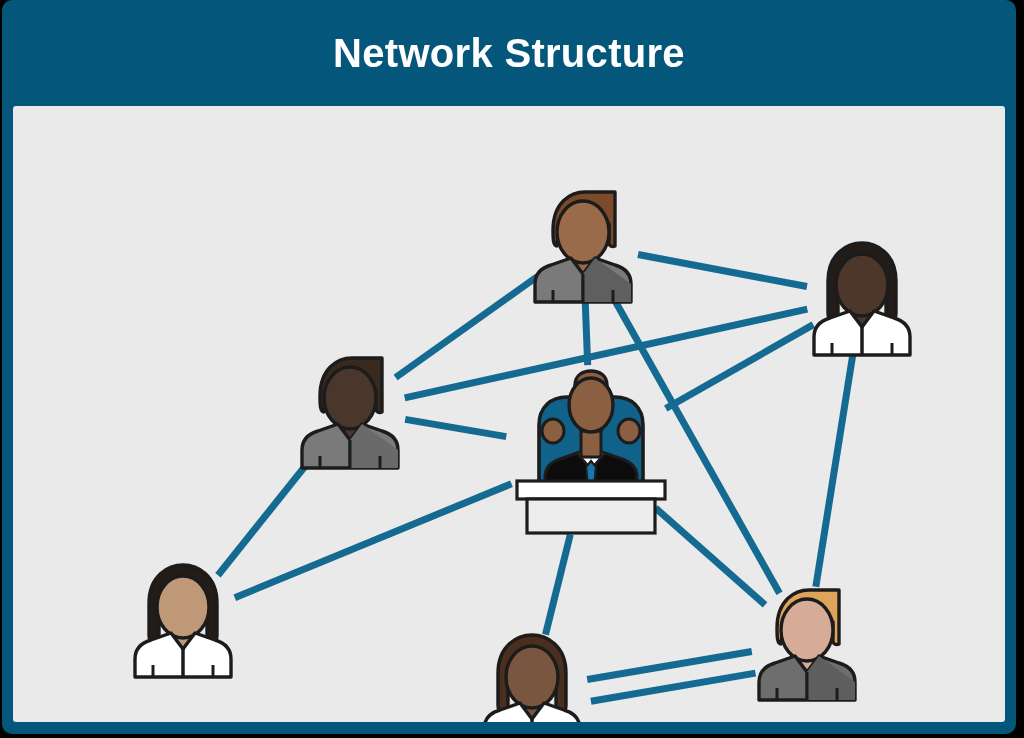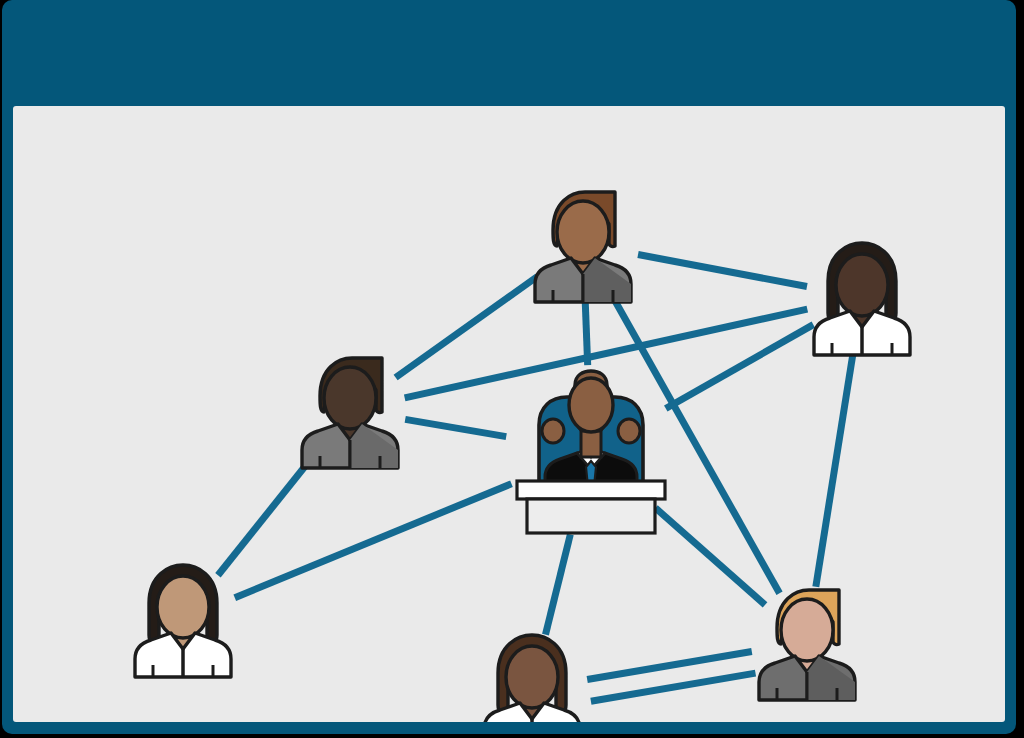--- a/index.html
+++ b/index.html
@@ -13,20 +13,23 @@
           border-radius:3px;overflow:hidden;}
   .edges{position:absolute;left:0;top:0;width:992px;height:616px;}
   .node{position:absolute;}
   .node svg{display:block;}
 </style>
 </head>
 <body>
 
 <div class="card">
 
+  <div class="header">
+    <div class="title">Network Structure</div>
+  </div>
 
   <div class="canvas">
     <svg class="edges" viewBox="0 0 992 616" width="992" height="616">
         <line x1="382.60871868659945" y1="271.5062347554699" x2="524.3912813134006" y2="170.4937652445301" stroke="#156a91" stroke-width="7" stroke-linecap="butt"></line>
         <line x1="625.0161308701424" y1="148.4510929609948" x2="793.9838691298576" y2="180.5489070390052" stroke="#156a91" stroke-width="7" stroke-linecap="butt"></line>
         <line x1="391.6840094179803" y1="291.9310682339223" x2="794.3159905820197" y2="203.0689317660777" stroke="#156a91" stroke-width="7" stroke-linecap="butt"></line>
         <line x1="572.1626367347294" y1="193.95822551112212" x2="574.6788078716656" y2="259.0641536793481" stroke="#156a91" stroke-width="7" stroke-linecap="butt"></line>
         <line x1="597.4662718225828" y1="186.8016793990534" x2="766.5337281774172" y2="487.1983206009466" stroke="#156a91" stroke-width="7" stroke-linecap="butt"></line>
         <line x1="392.20679154781817" y1="313.3920267778446" x2="493.21814155156494" y2="330.57653030545293" stroke="#156a91" stroke-width="7" stroke-linecap="butt"></line>
         <line x1="800.3121866892711" y1="218.66761346808948" x2="652.7705704414766" y2="302.510450745434" stroke="#156a91" stroke-width="7" stroke-linecap="butt"></line>

